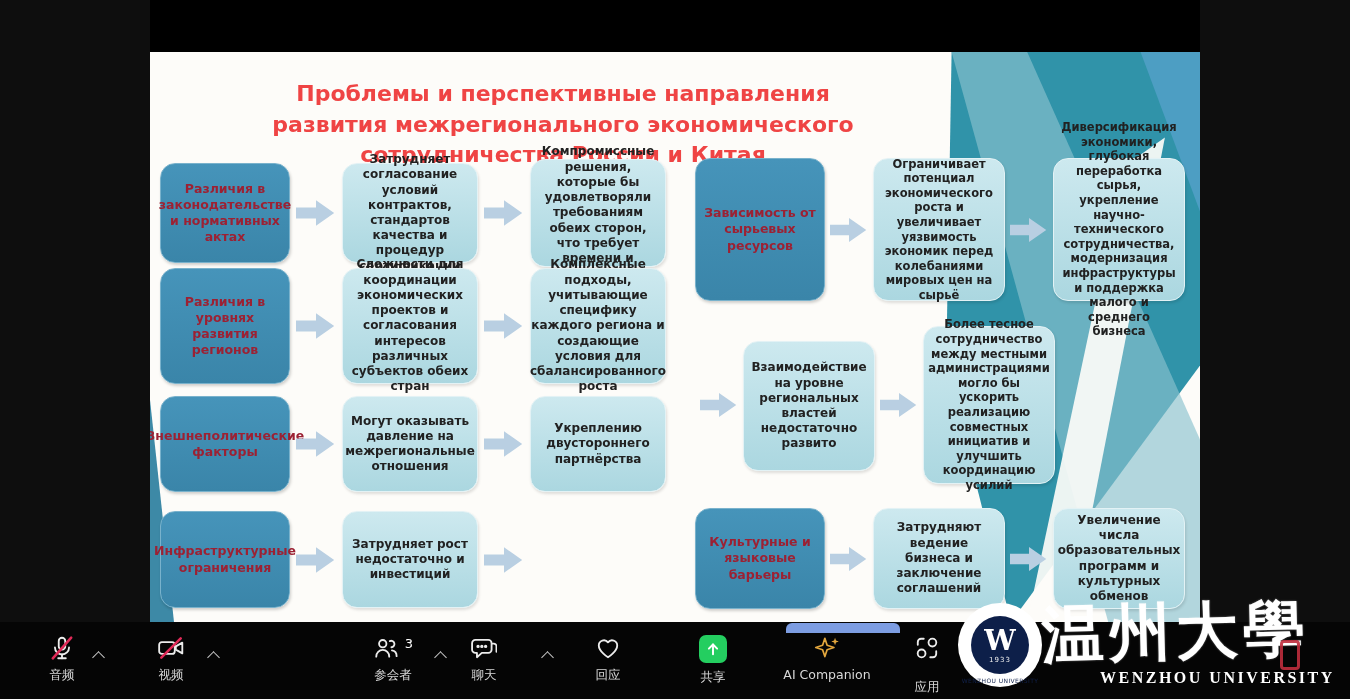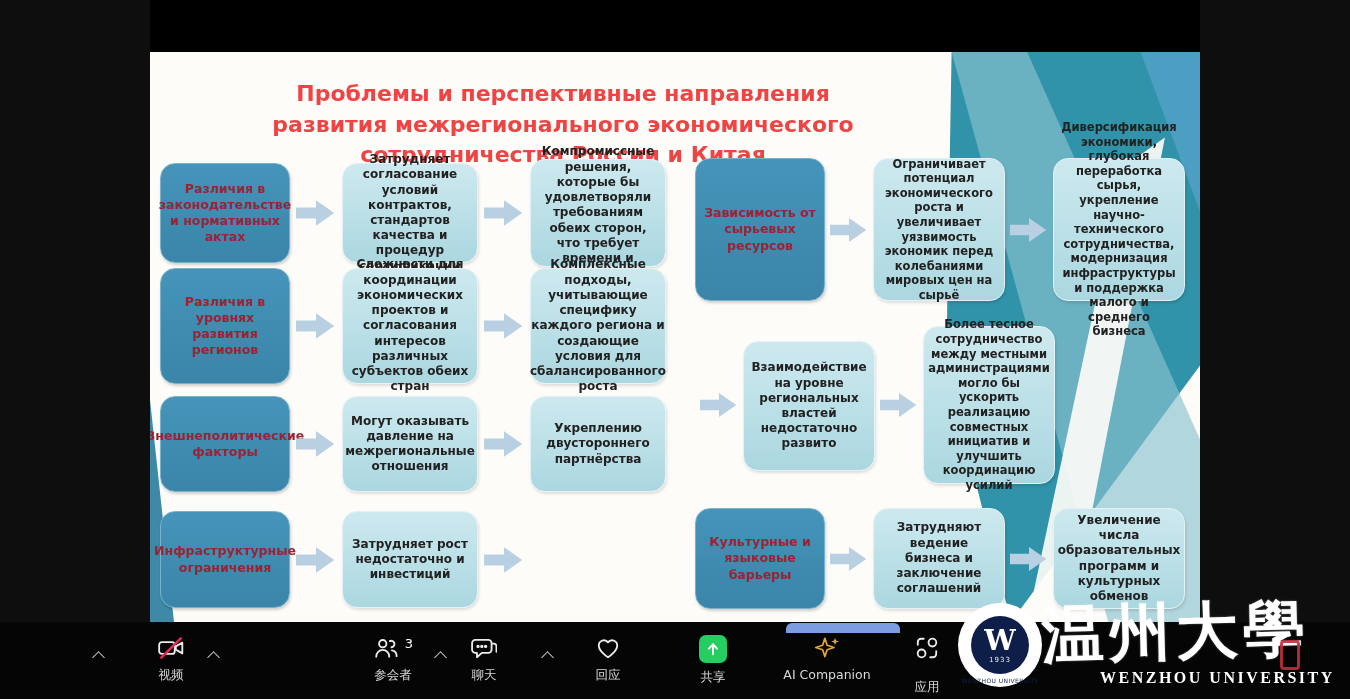--- a/index.html
+++ b/index.html
@@ -200,20 +200,32 @@
             </svg>
           </div>
         <div class="ibox sol">Увеличение числа образовательных программ и культурных обменов</div>
       </div>
     </div>
   </div>
 
   <div class="pill"></div>
 
   <div class="toolbar">
+    <div class="titem" style="left:22px;">
+      <span>
+          <svg class="icon-svg" width="26" height="26" viewBox="0 0 24 24" fill="none" stroke="#ececec" stroke-width="1.7" stroke-linecap="round">
+            <rect x="9" y="2.5" width="6" height="11" rx="3"></rect>
+            <path d="M5.5 11.5a6.5 6.5 0 0 0 13 0"></path>
+            <path d="M12 18v3.5"></path>
+            <path d="M8.5 21.5h7"></path>
+            <line x1="3.5" y1="21.5" x2="20.5" y2="2.5" stroke="#e02a58" stroke-width="2.4"></line>
+          </svg>
+        </span>
+      <span class="lbl">音频</span>
+    </div>
     <span class="chev" style="left:94px;"></span>
 
     <div class="titem" style="left:131px;">
       <span>
           <svg class="icon-svg" width="28" height="26" viewBox="0 0 26 24" fill="none" stroke="#ececec" stroke-width="1.7" stroke-linecap="round" stroke-linejoin="round">
             <rect x="2" y="6.5" width="14.5" height="11" rx="2.5"></rect>
             <polygon points="17.5,10.5 23.5,7 23.5,17 17.5,13.5"></polygon>
             <line x1="4" y1="21" x2="22" y2="3" stroke="#e02a58" stroke-width="2.4"></line>
           </svg>
         </span>

